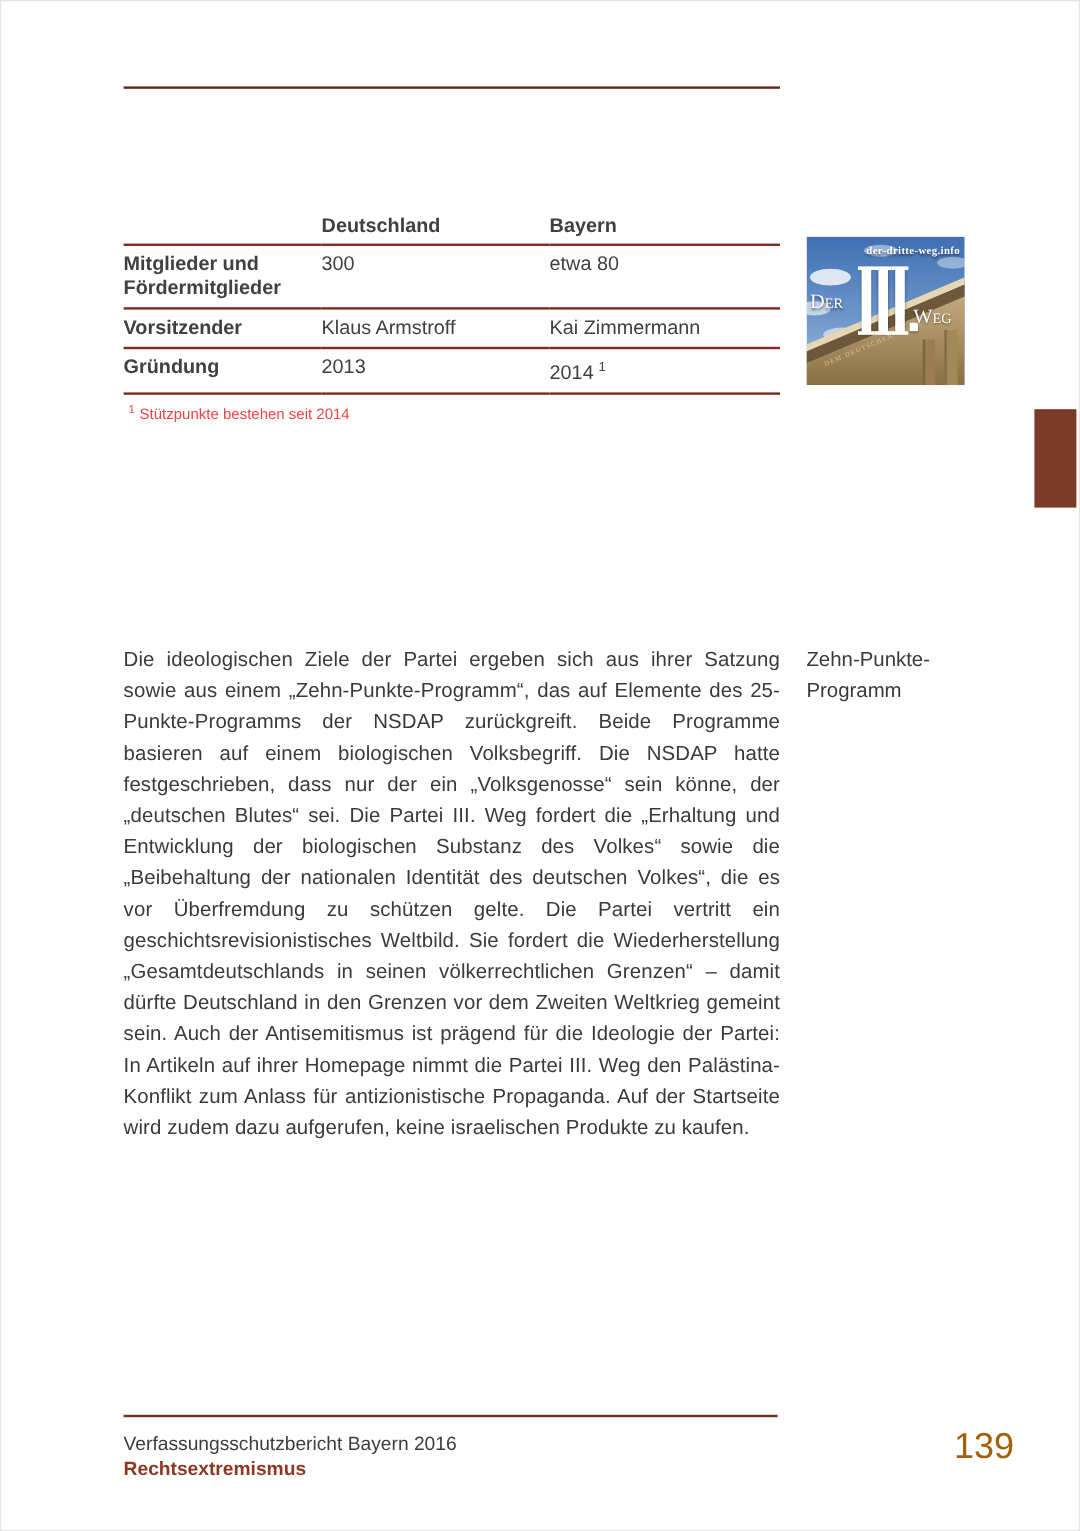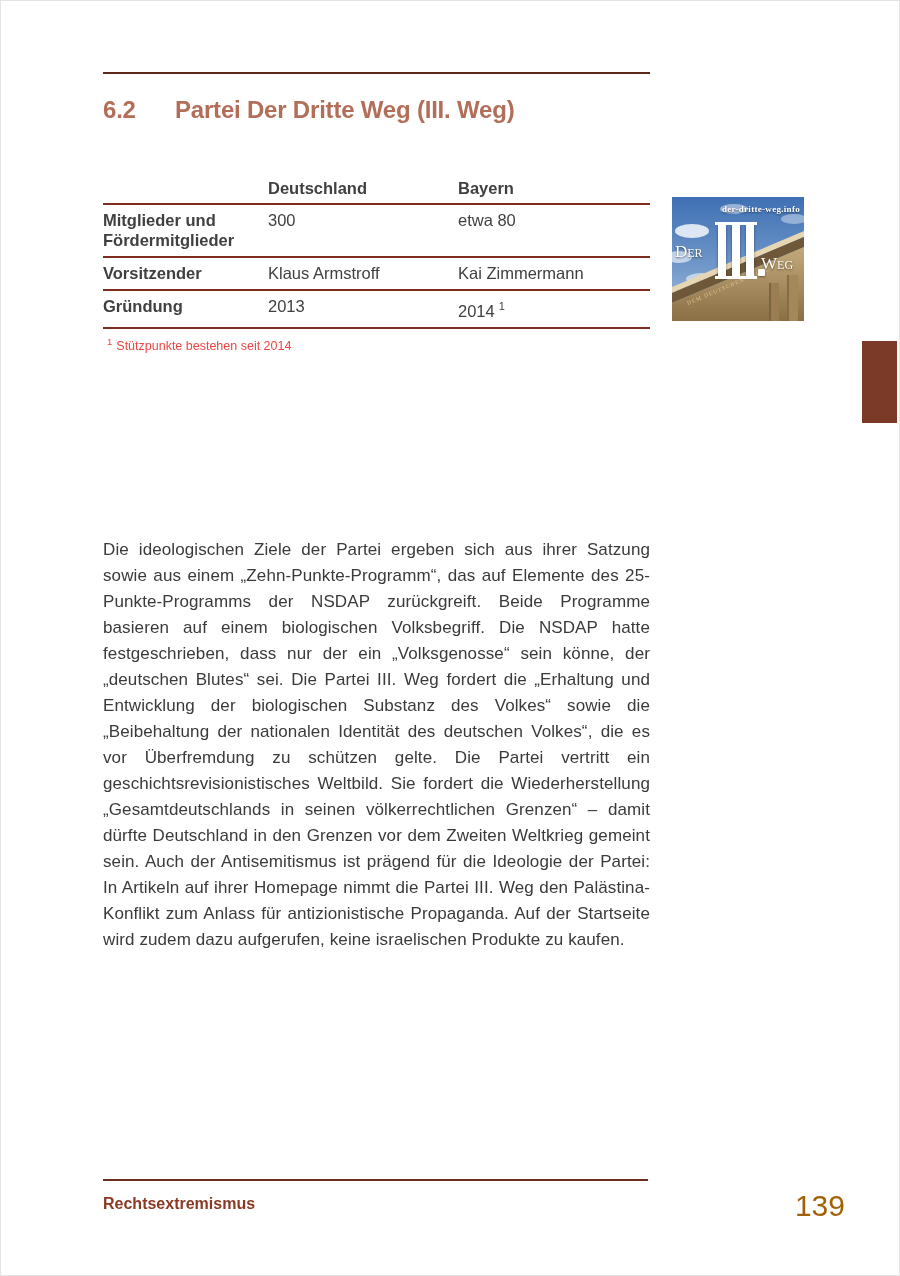--- a/index.html
+++ b/index.html
@@ -60,24 +60,20 @@
   .page-number{position:absolute;left:760px;top:1189px;width:85px;text-align:right;
     font-size:30px;color:#a16207;}
 </style>
 </head>
 <body>
 
 <div class="page">
 
   <div class="top-rule"></div>
 
-  <h1 class="heading">
-    <span class="h-num">6.2</span>
-    <span class="h-title">Partei Der Dritte Weg (III. Weg)</span>
-  </h1>
 
   <div class="infobox">
     <table>
       <colgroup>
           <col class="c1">
           <col class="c2">
           <col class="c3">
         </colgroup>
       <thead>
         <tr>
@@ -147,20 +143,22 @@
       <span class="bar b2"></span>
       <span class="bar b3"></span>
       <span class="dot"></span>
     </div>
     <div class="logo-weg">Weg</div>
   </div>
 
   <div class="side-tab"></div>
 
   <p class="body-para para2">Die ideologischen Ziele der Partei ergeben sich aus ihrer Satzung sowie aus einem „Zehn-Punkte-Programm“, das auf Elemente des 25-Punkte-Programms der NSDAP zurückgreift. Beide Programme basieren auf einem biologischen Volksbegriff. Die NSDAP hatte festgeschrieben, dass nur der ein „Volksgenosse“ sein könne, der „deutschen Blutes“ sei. Die Partei III. Weg fordert die „Erhaltung und Entwicklung der biologischen Substanz des Volkes“ sowie die „Beibehaltung der nationalen Identität des deutschen Volkes“, die es vor Überfremdung zu schützen gelte. Die Partei vertritt ein geschichtsrevisionistisches Weltbild. Sie fordert die Wiederherstellung „Gesamtdeutschlands in seinen völkerrechtlichen Grenzen“ – damit dürfte Deutschland in den Grenzen vor dem Zweiten Weltkrieg gemeint sein. Auch der Antisemitismus ist prägend für die Ideologie der Partei: In Artikeln auf ihrer Homepage nimmt die Partei III. Weg den Palästina-Konflikt zum Anlass für antizionistische Propaganda. Auf der Startseite wird zudem dazu aufgerufen, keine israelischen Produkte zu kaufen.</p>
+  <div class="margin-note">Zehn-Punkte-Programm</div>
 
   <div class="footer-rule"></div>
   <div class="footer">
+    <div>Verfassungsschutzbericht Bayern 2016</div>
     <div class="footer-chapter">Rechtsextremismus</div>
   </div>
   <div class="page-number">139</div>
 
 </div>
 
 </body></html>

